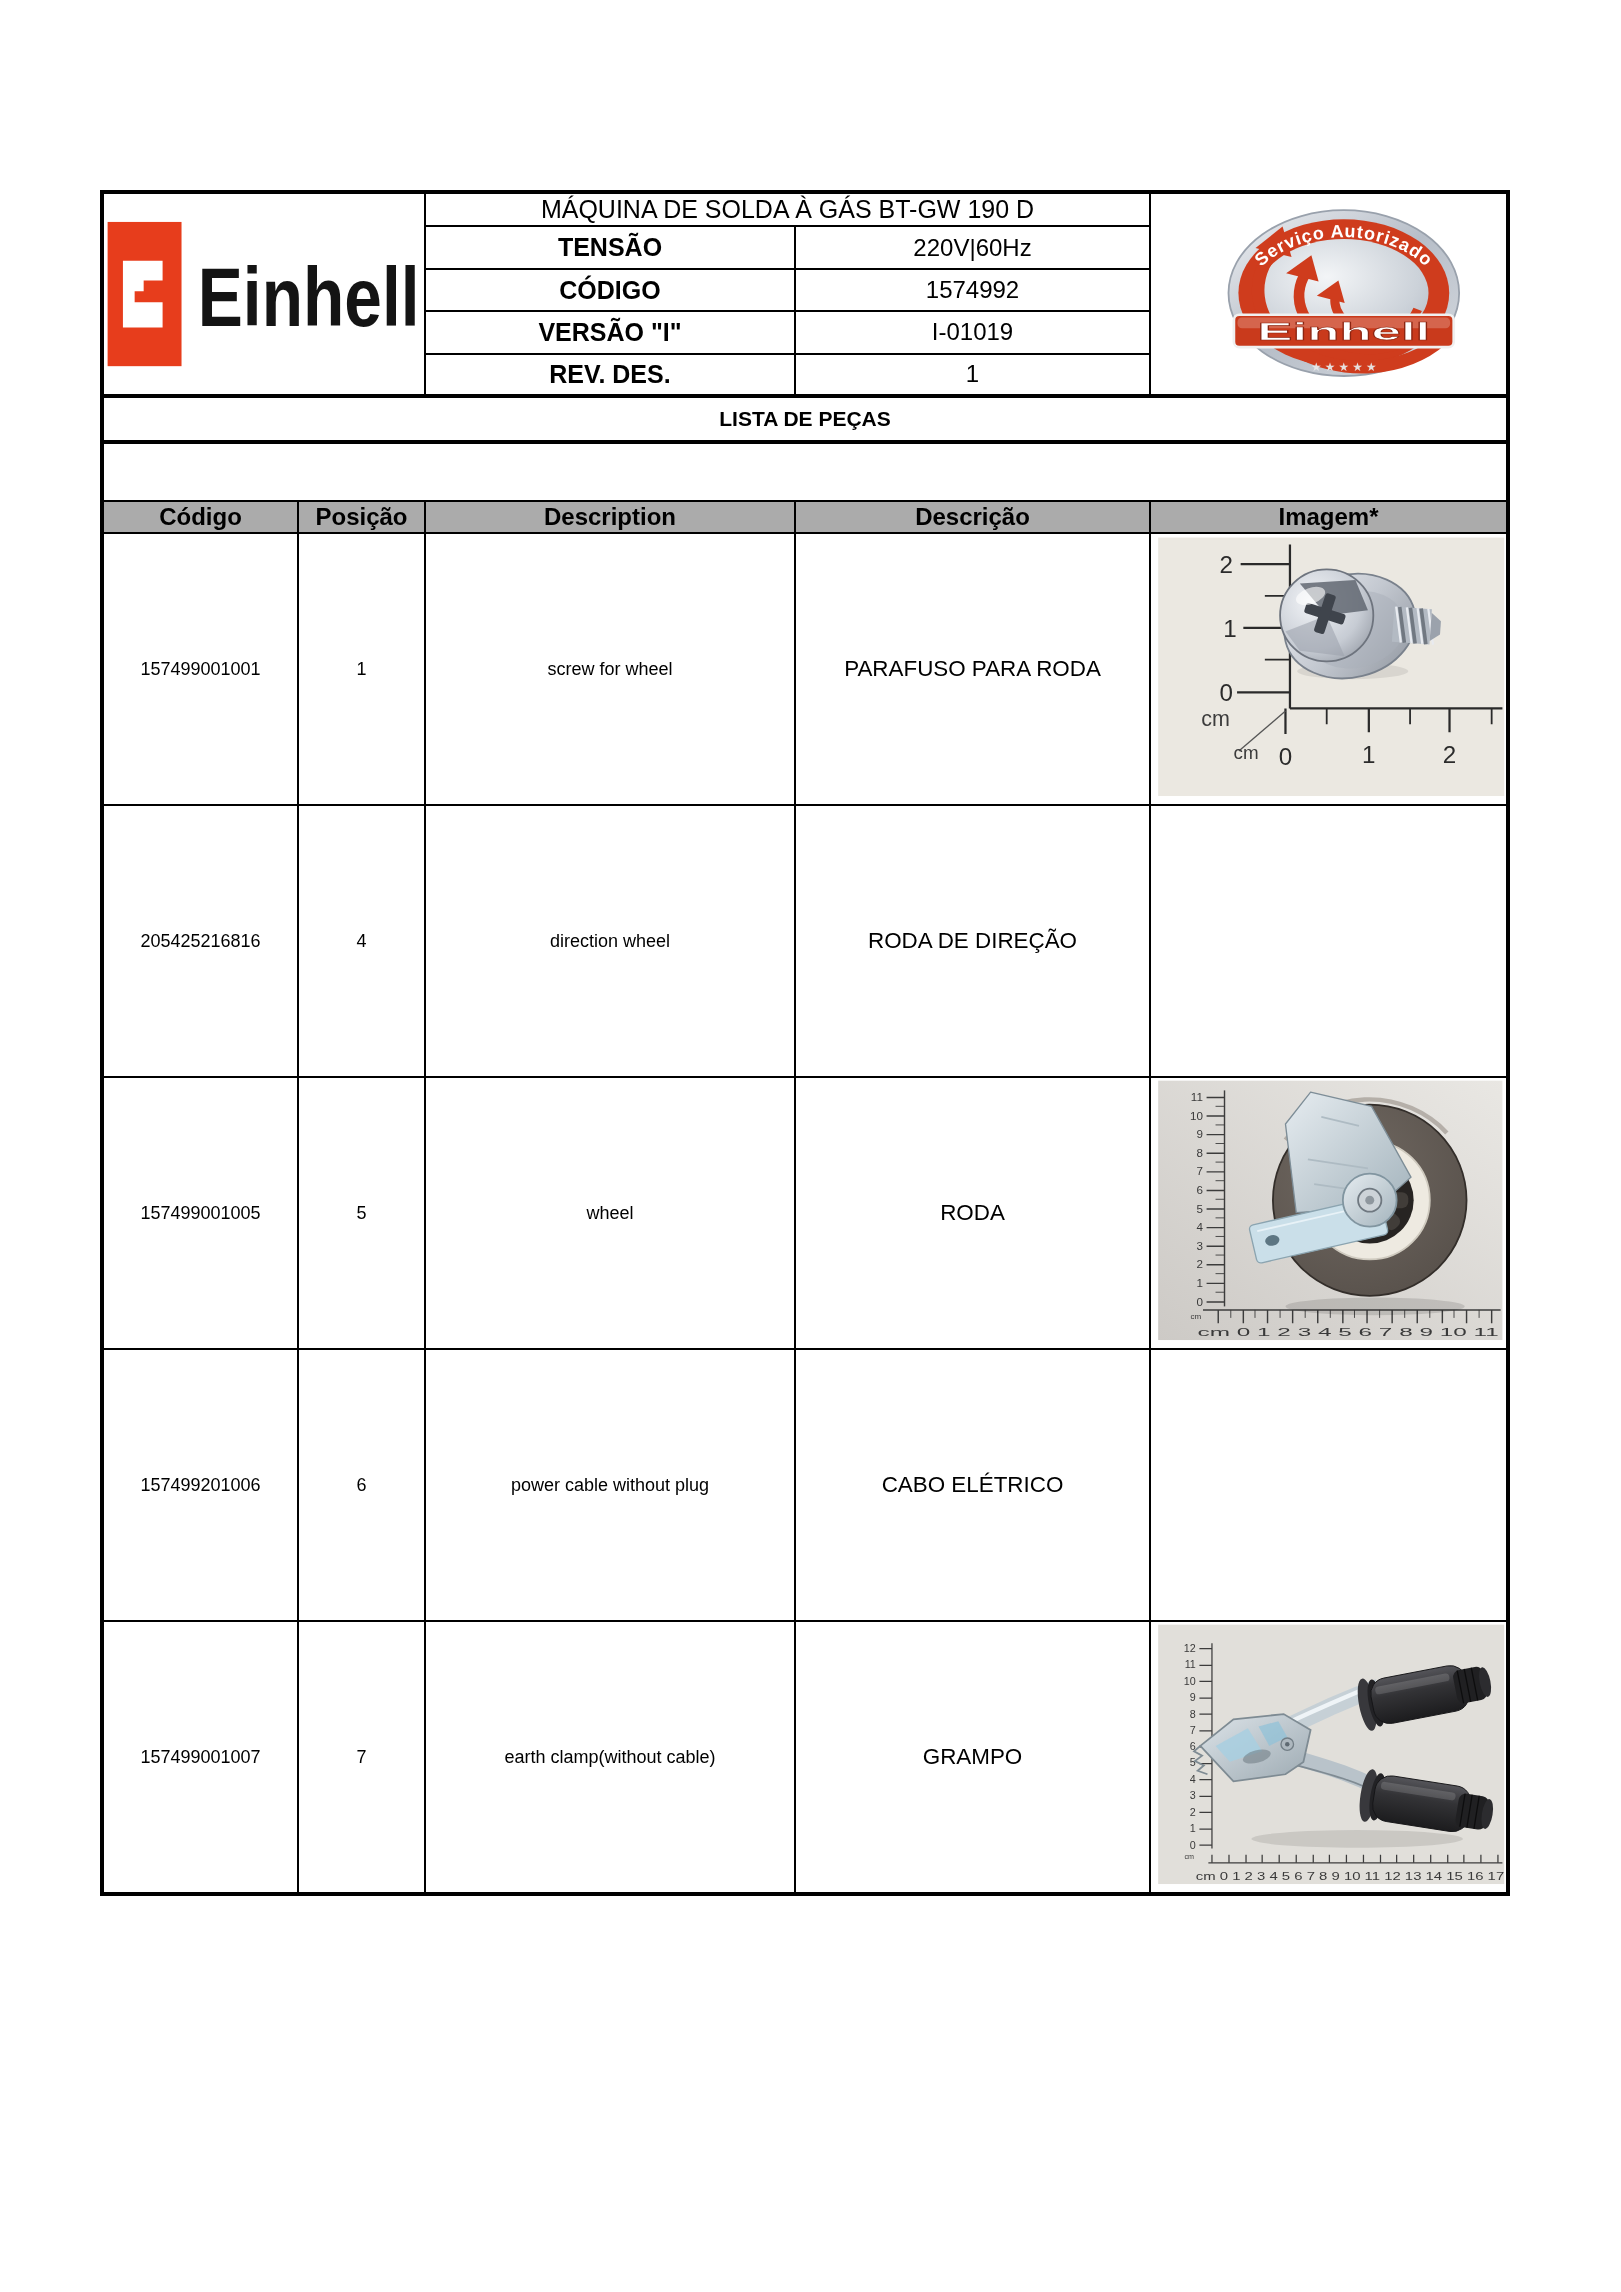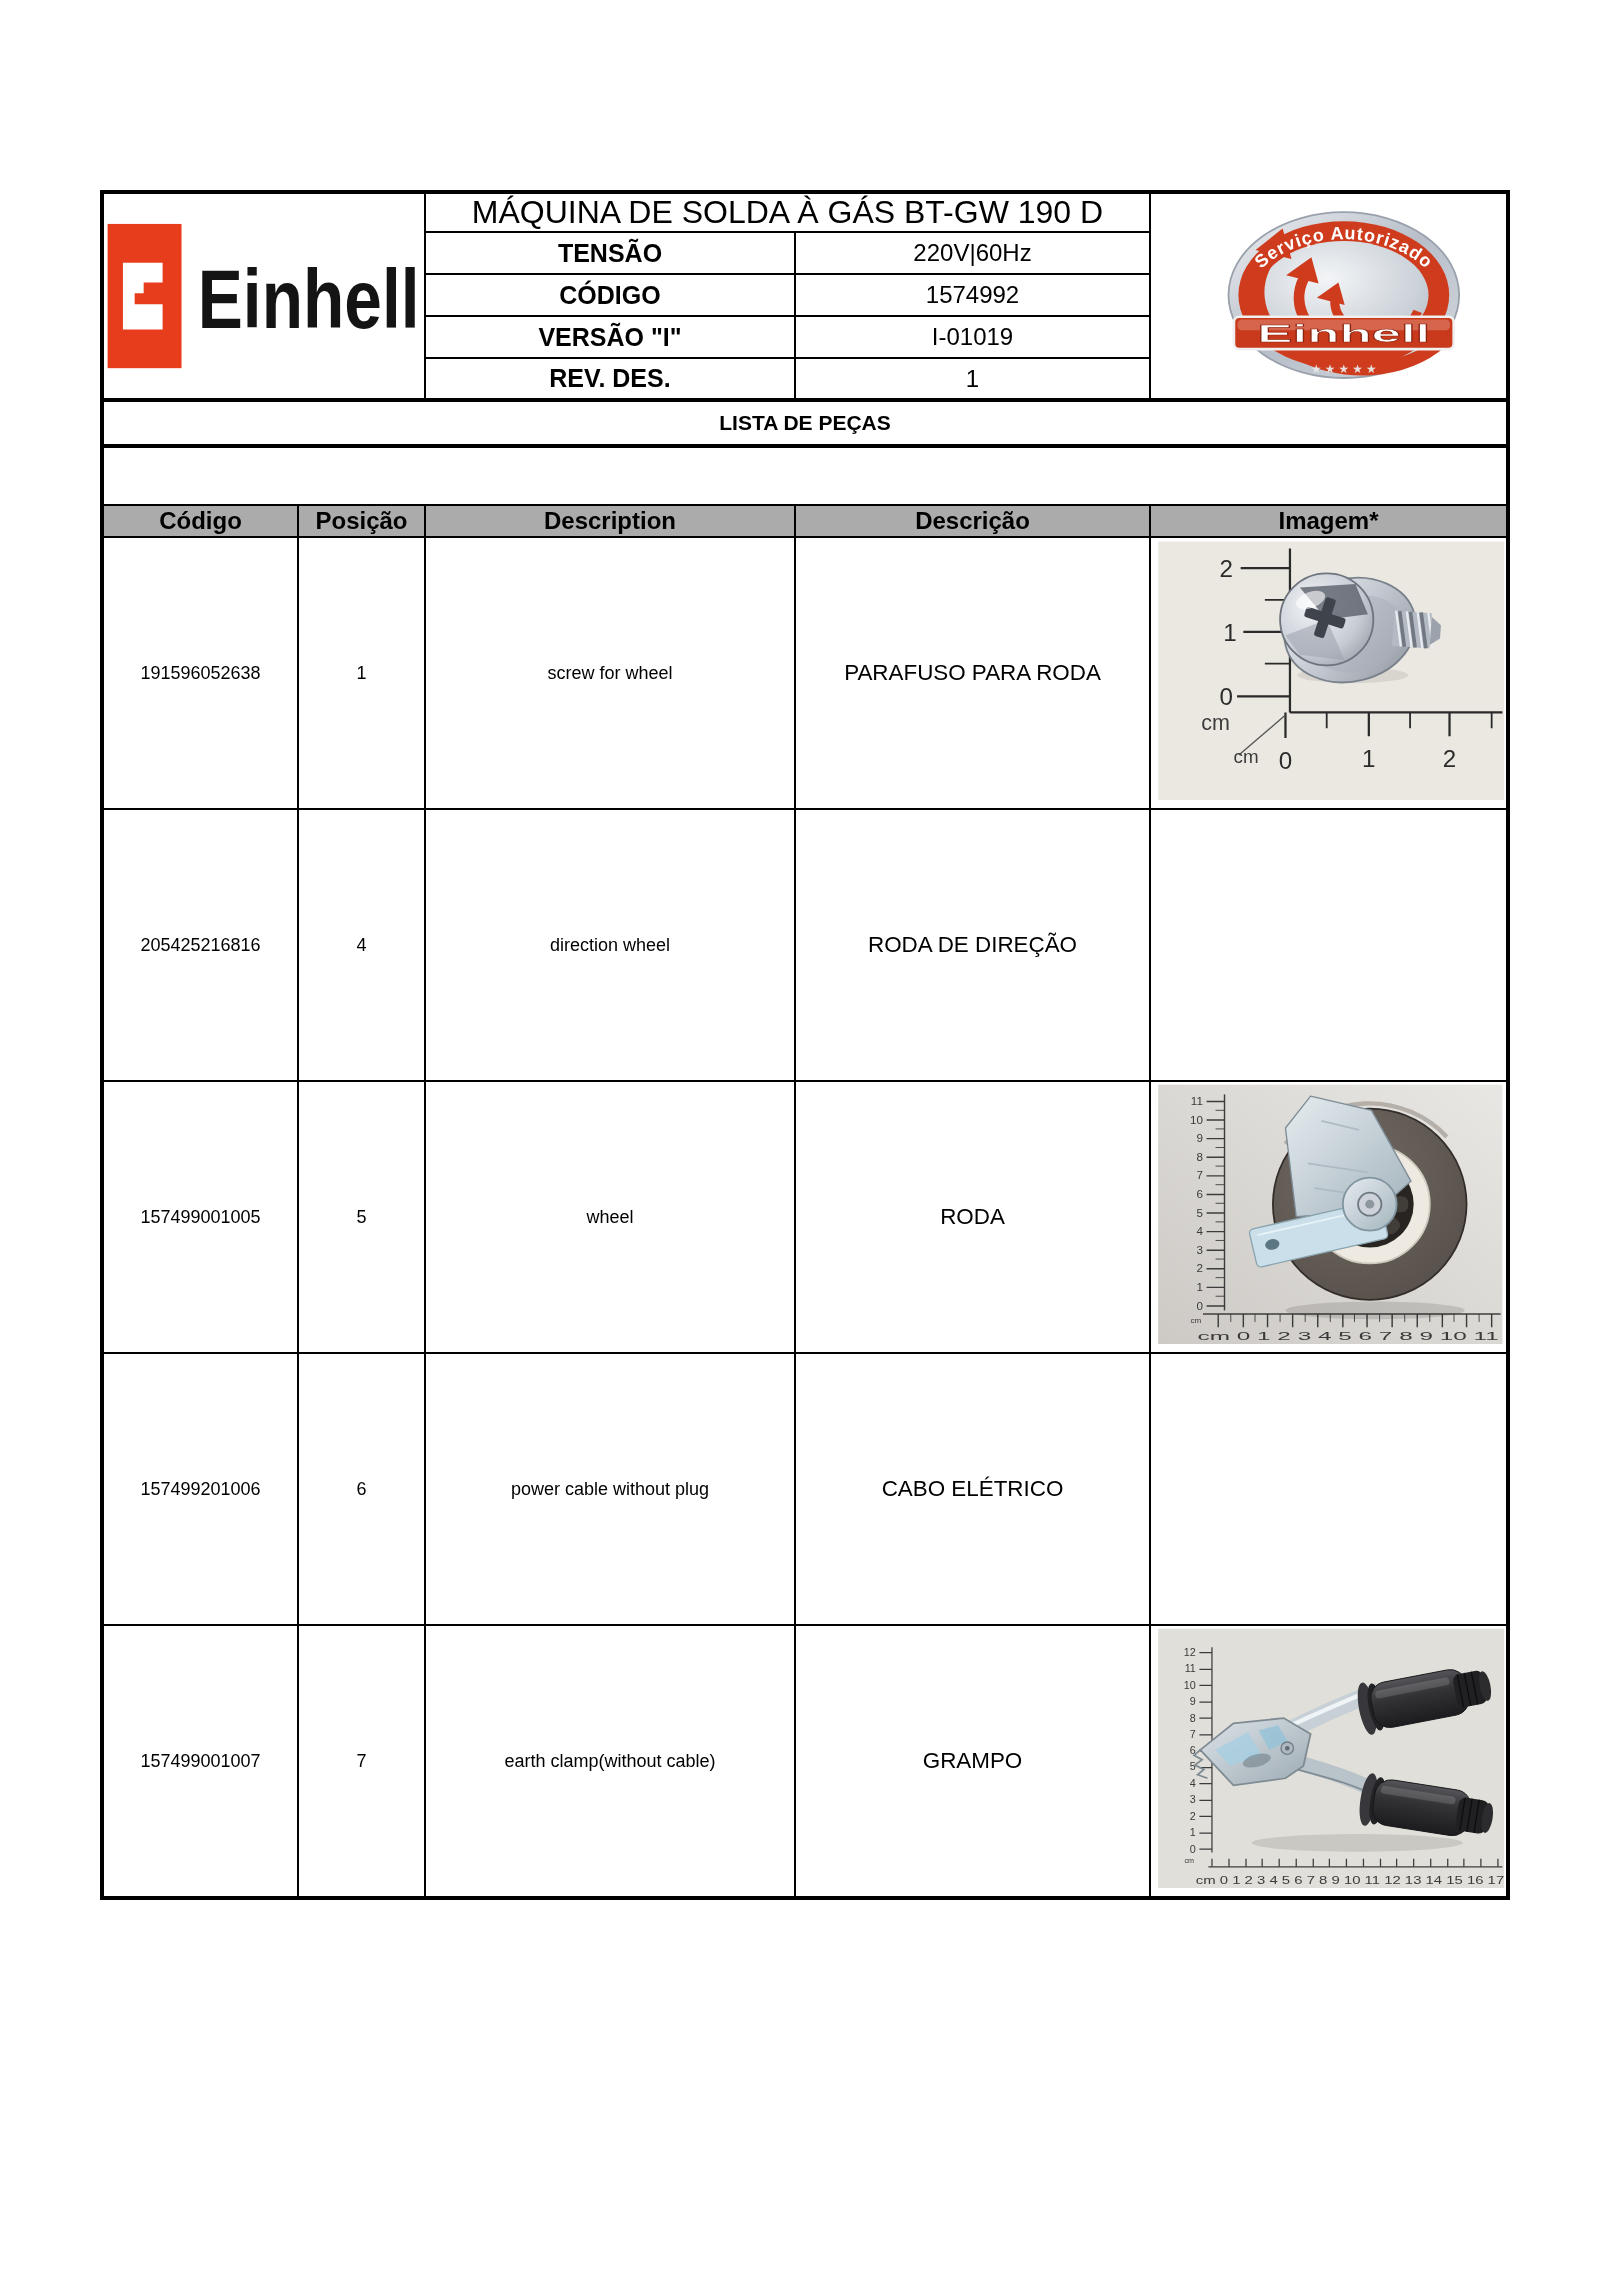--- a/index.html
+++ b/index.html
@@ -1,21 +1,21 @@
 <!DOCTYPE html>
 <html style="font-size:14.3px"><head>
 <meta charset="utf-8">
 <style>
   html,body{margin:0;padding:0;background:#fff;}
   body{width:1621px;height:2293px;position:relative;font-family:"Liberation Sans",sans-serif;color:#000;}
   table.doc{position:absolute;left:100px;top:190px;width:1406px;border-collapse:collapse;table-layout:fixed;background:#fff;border:4.5px solid #000;}
   table.doc td,table.doc th{border:2.7px solid #000;padding:0;text-align:center;vertical-align:middle;overflow:hidden;}
   tr.r-title{height:34px;}
   tr.r-info{height:42px;}
-  td.title-cell{font-size:32px;border-bottom-width:3.6px;}
+  td.title-cell{font-size:25px;border-bottom-width:3.6px;}
   td.label-cell{font-weight:bold;font-size:25px;border-bottom-width:3.6px;}
   td.value-cell{font-size:24px;border-bottom-width:3.6px;}
   td.logo-cell,td.badge-cell{border-bottom-width:4.5px;background:#fff;padding:0;}
   tr.r-section td{height:42px;font-size:21px;font-weight:bold;border-top-width:4.5px;border-bottom-width:4.5px;}
   tr.r-spacer td{height:56px;}
   tr.r-cols th{height:30px;background:#ababab;font-size:24px;font-weight:bold;}
   tr.r-part td{height:270px;}
   td.c-code{font-size:18px;}
   td.c-pos{font-size:18px;}
   td.c-desc{font-size:18px;}
@@ -116,21 +116,21 @@
 
   <tr class="r-cols">
     <th>Código</th>
     <th>Posição</th>
     <th>Description</th>
     <th>Descrição</th>
     <th>Imagem*</th>
   </tr>
 
   <tr class="r-part">
-    <td class="c-code">191596052638</td>
+    <td class="c-code">157499001001</td>
     <td class="c-pos">1</td>
     <td class="c-desc">screw for wheel</td>
     <td class="c-descr">PARAFUSO PARA RODA</td>
     <td class="c-img">
       <svg viewBox="0 0 396 305" preserveAspectRatio="none">
         <defs>
           <linearGradient id="sgm" x1="0" y1="0" x2="1" y2="1">
             <stop offset="0" stop-color="#eef0f4"></stop>
                 <stop offset=".5" stop-color="#c3c8d0"></stop>
                 <stop offset="1" stop-color="#8f959e"></stop>

